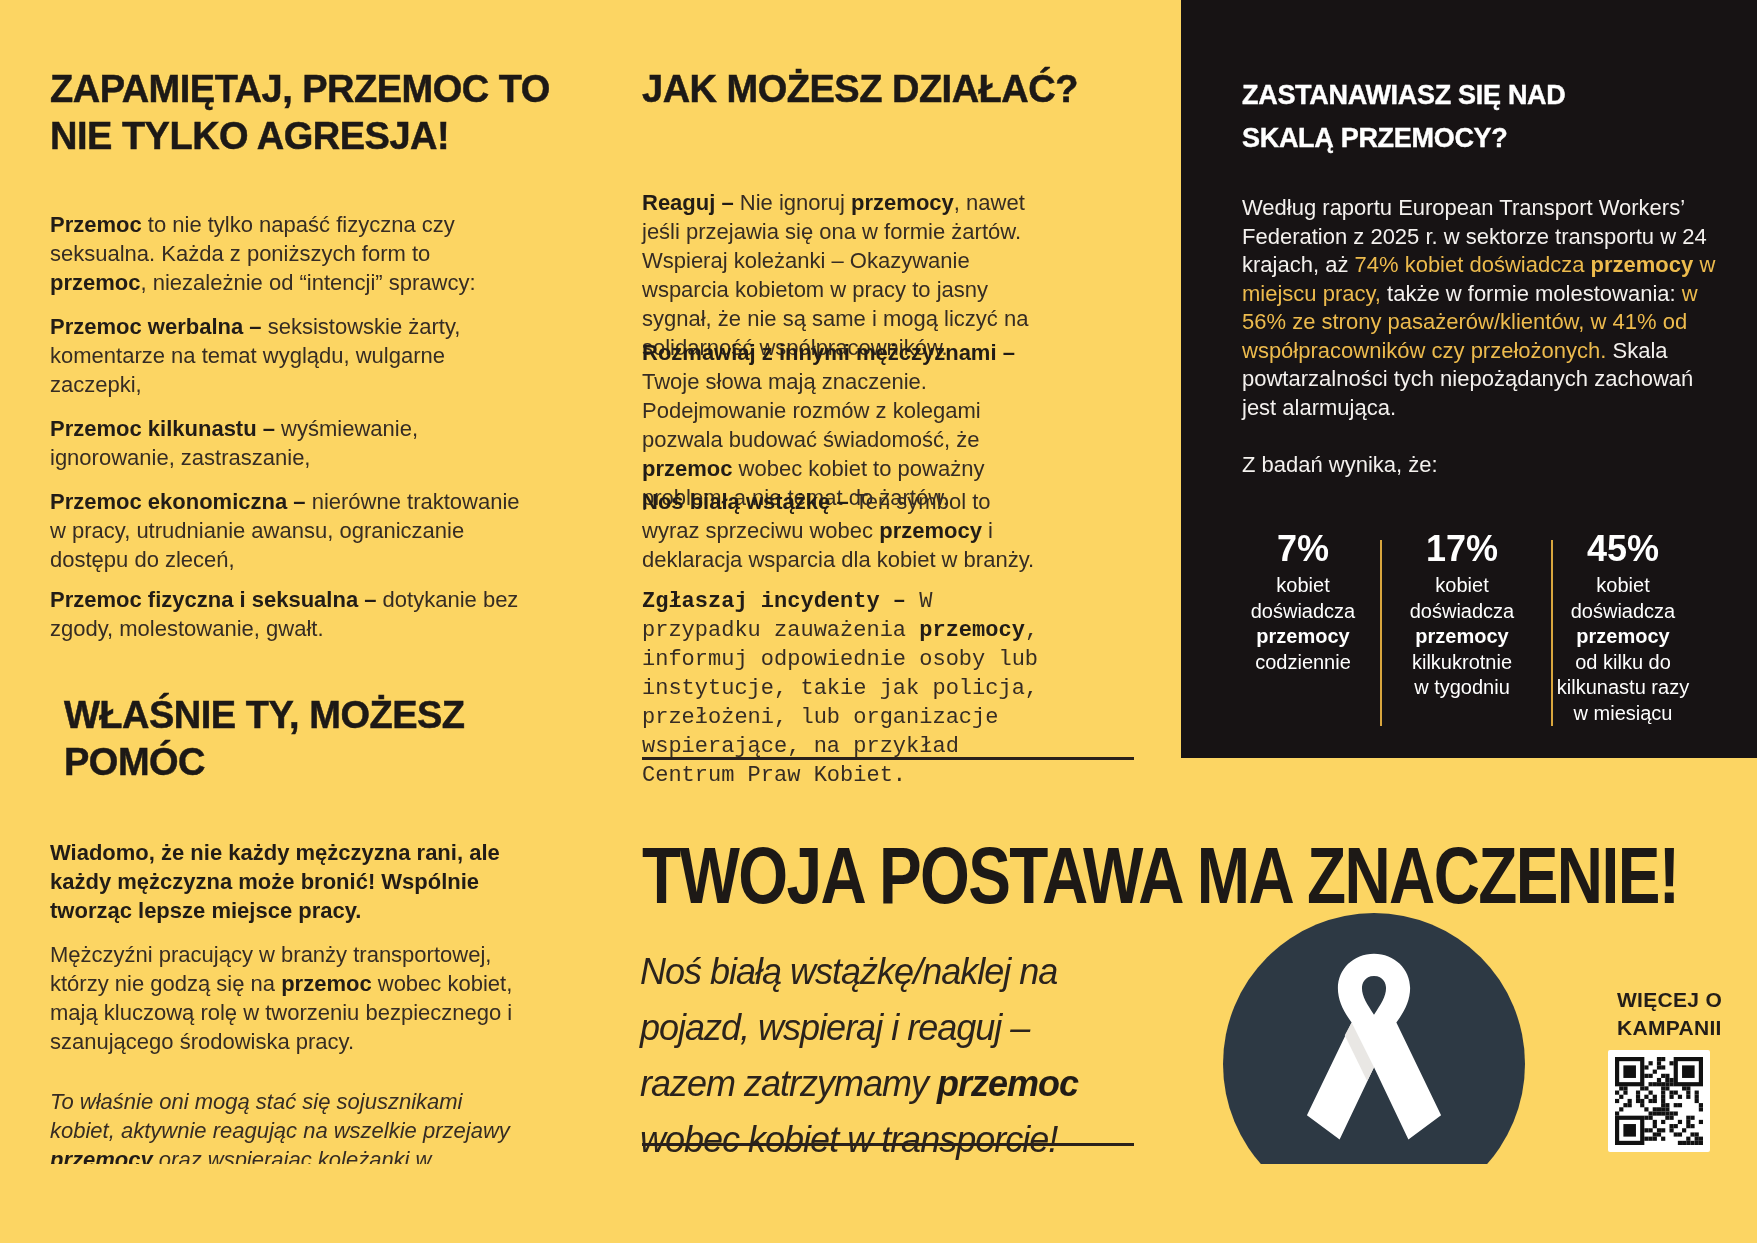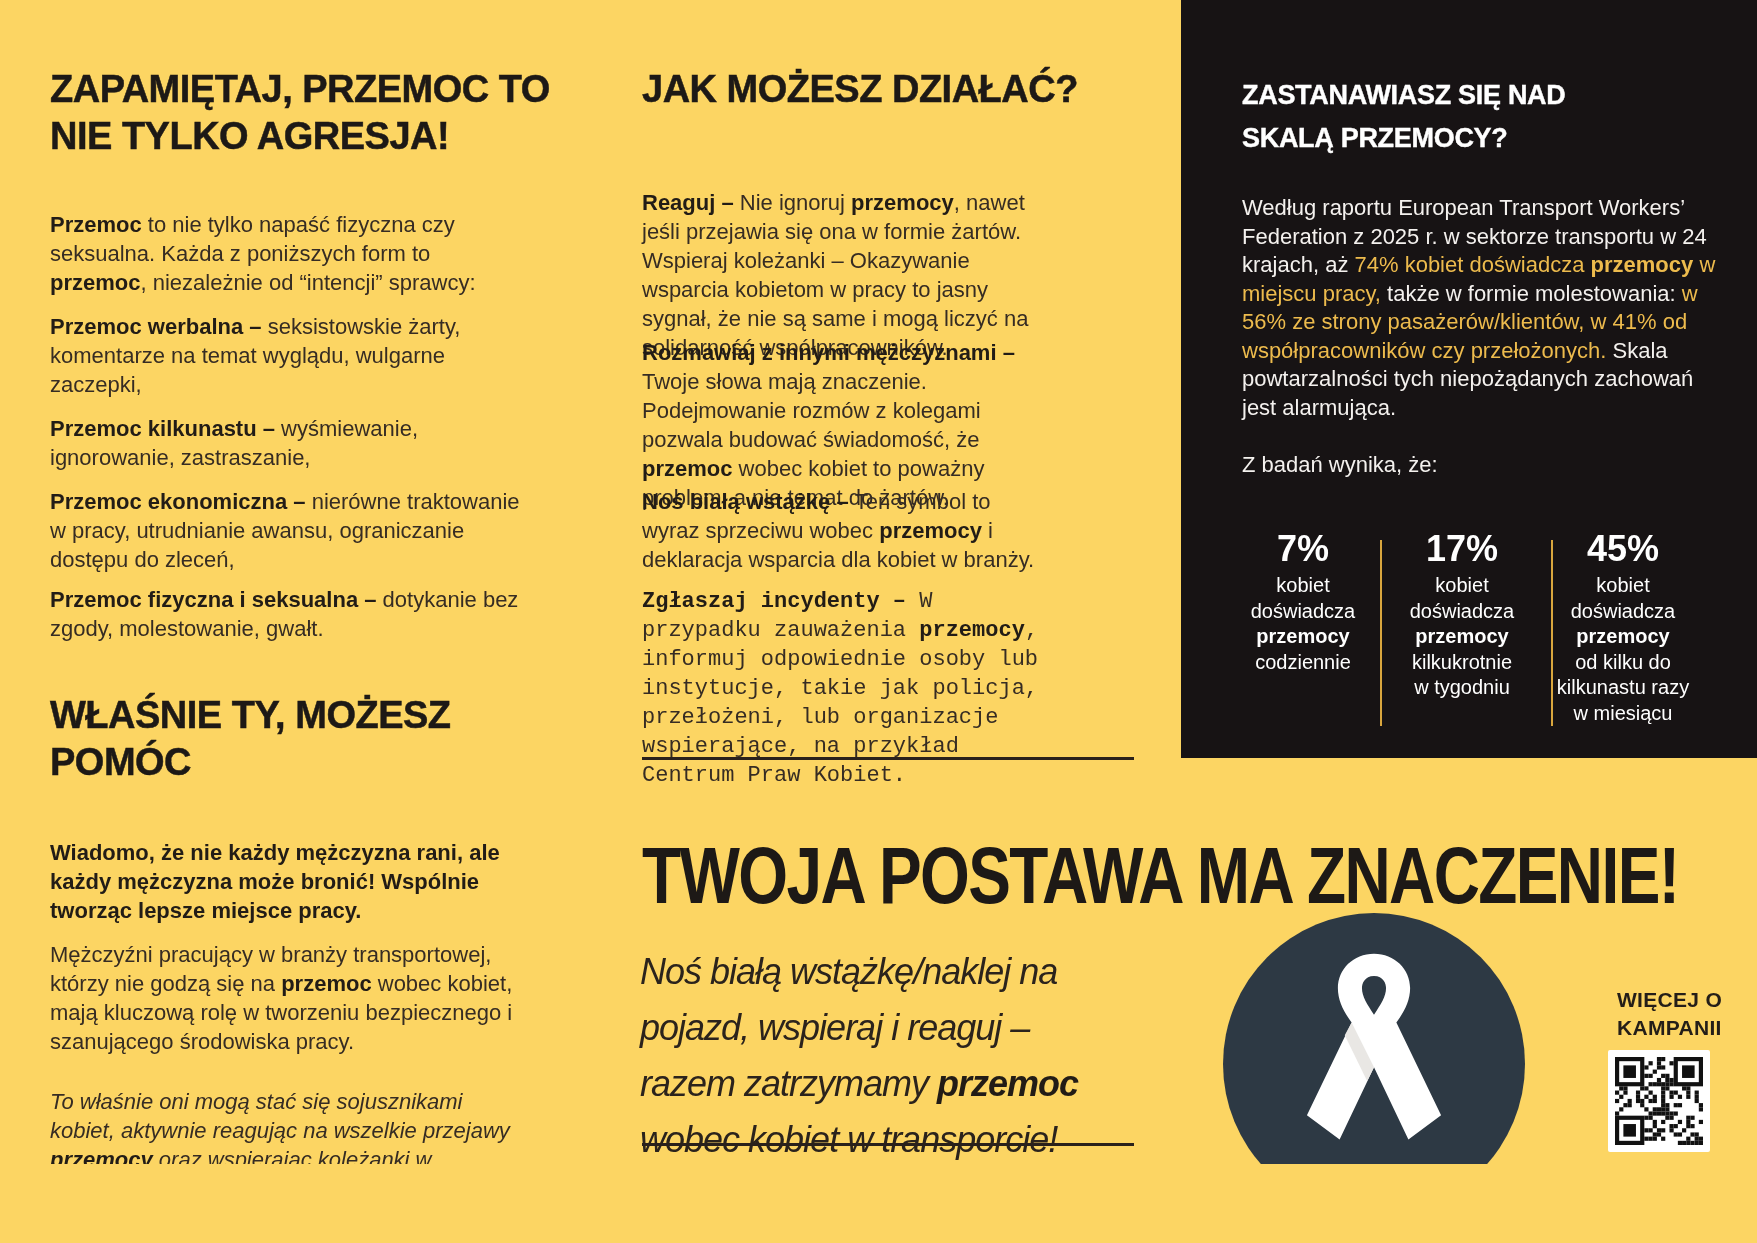--- a/index.html
+++ b/index.html
@@ -14,21 +14,21 @@
   .abs{position:absolute;}
   .hd{font-weight:700;color:#1d1916;-webkit-text-stroke:0.5px #1d1916;letter-spacing:-0.5px;}
   .body-t{font-size:22px;line-height:29px;color:#362c23;}
   
   .h1-left{left:50px;top:66px;font-size:38px;line-height:47px;}
   .p-intro{left:50px;top:210px;width:480px;}
   .item1{left:50px;top:312px;width:480px;}
   .item2{left:50px;top:414px;width:480px;}
   .item3{left:50px;top:487px;width:490px;}
   .item4{left:50px;top:585px;width:480px;}
-  .h2-left{left:50px;top:692px;font-size:38px;line-height:47px;}
+  .h2-left{left:64px;top:692px;font-size:38px;line-height:47px;}
   .p-help1{left:50px;top:838px;width:475px;}
   .p-help2{left:50px;top:940px;width:470px;}
   .p-help3{left:50px;top:1087px;width:470px;font-style:italic;}
   
   .h1-mid{left:642px;top:66px;font-size:38px;line-height:47px;}
   .p-act{left:642px;width:406px;}
   .p-act1{top:188px;}
   .p-act2{top:338px;}
   .p-act3{top:487px;}
   .p-act4{top:587px;font-family:Liberation Mono, monospace;}

